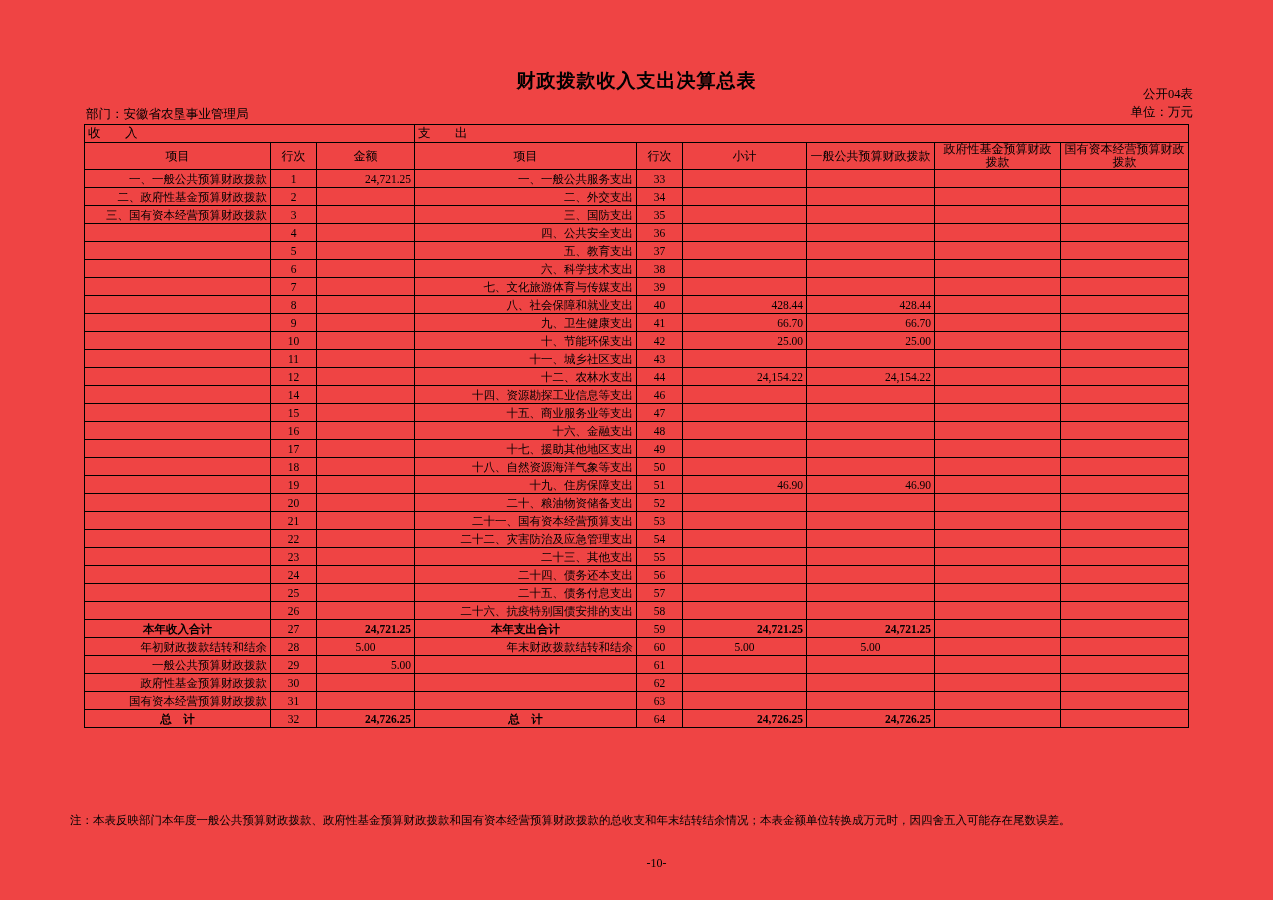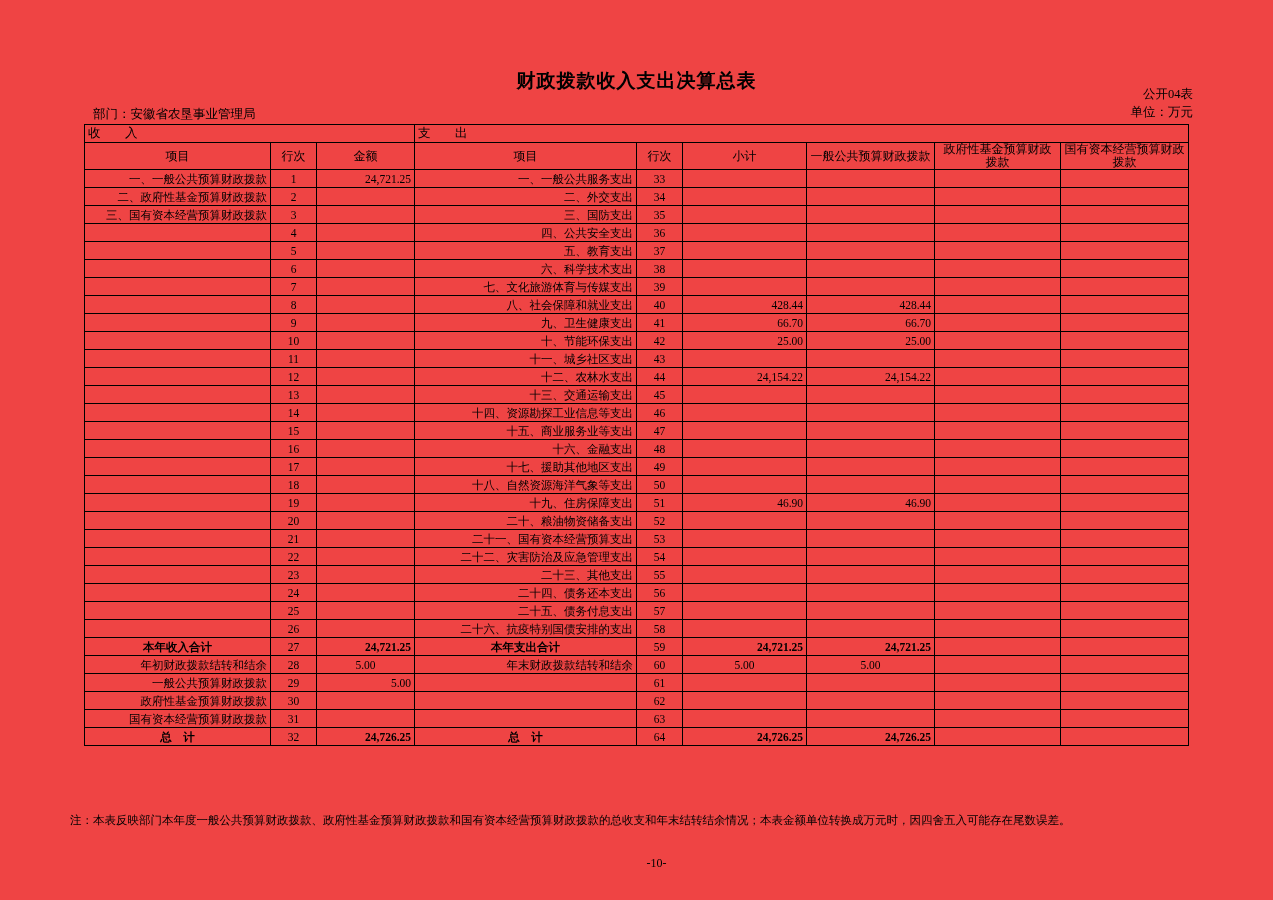--- a/index.html
+++ b/index.html
@@ -44,21 +44,20 @@
     top: 104px;
     right: 80px;
     font-size: 12.5px;
     text-align: right;
   }
   .dept {
     position: absolute;
     top: 106px;
     left: 86px;
     font-size: 12.5px;
-    margin-left: 7px;
   }
   table.main {
     position: absolute;
     left: 84px;
     top: 124px;
     border-collapse: collapse;
     table-layout: fixed;
     width: 1104px;
     font-size: 11.5px;
   }
@@ -261,31 +260,20 @@
           <td class="c-right"></td>
           <td class="c-left">十二、农林水支出</td>
           <td class="c-center">44</td>
           <td class="c-right">24,154.22</td>
           <td class="c-right">24,154.22</td>
           <td class="c-right"></td>
           <td class="c-right"></td>
         </tr>
         <tr>
           <td class="c-left"></td>
-          <td class="c-center">13</td>
-          <td class="c-right"></td>
-          <td class="c-left">十三、交通运输支出</td>
-          <td class="c-center">45</td>
-          <td class="c-right"></td>
-          <td class="c-right"></td>
-          <td class="c-right"></td>
-          <td class="c-right"></td>
-        </tr>
-        <tr>
-          <td class="c-left"></td>
           <td class="c-center">14</td>
           <td class="c-right"></td>
           <td class="c-left">十四、资源勘探工业信息等支出</td>
           <td class="c-center">46</td>
           <td class="c-right"></td>
           <td class="c-right"></td>
           <td class="c-right"></td>
           <td class="c-right"></td>
         </tr>
         <tr>

